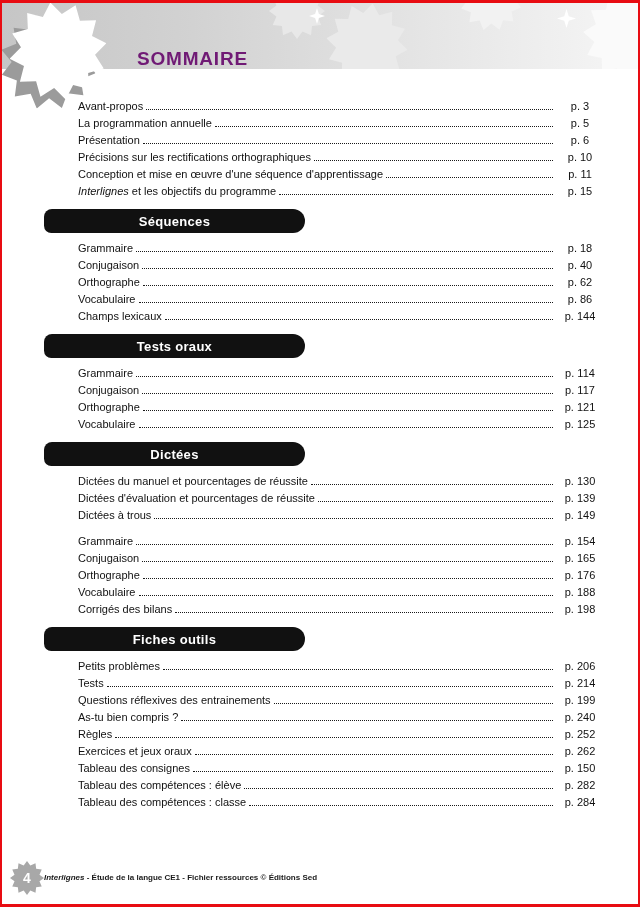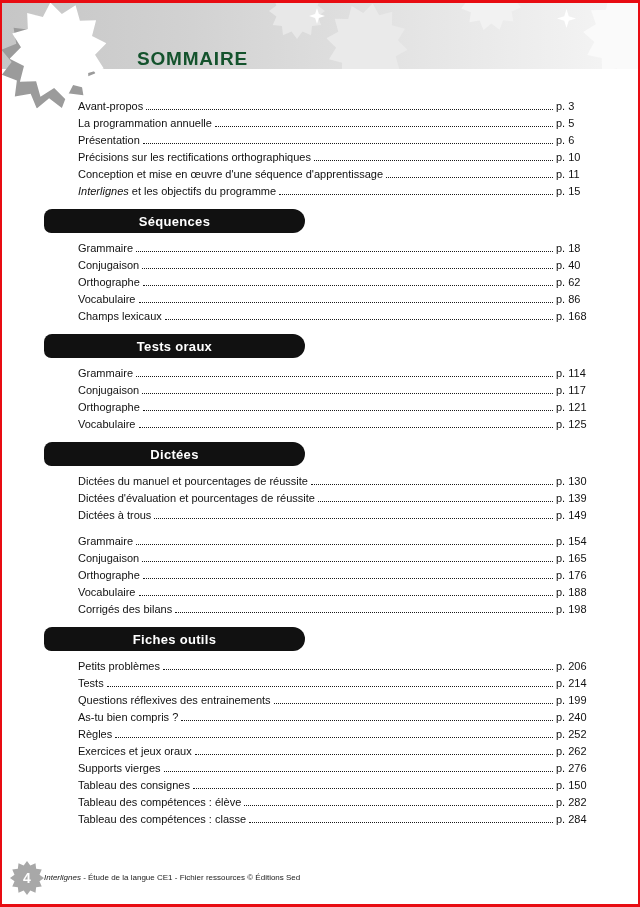--- a/index.html
+++ b/index.html
@@ -38,51 +38,51 @@
   .header-star-shadow{
     position:absolute;left:0px;top:13px;width:97px;height:97px;background:#9b9b9b;
     transform:rotate(14deg);z-index:2;
   }
   .header-star{
     position:absolute;left:9px;top:2px;width:98px;height:98px;background:#ffffff;
     transform:rotate(-9deg);z-index:3;
   }
   .page-title{
     position:absolute;left:137px;top:35px;z-index:4;
-    font-size:19px;font-weight:bold;letter-spacing:0.8px;color:#14532d;
+    font-size:19px;font-weight:bold;letter-spacing:0.8px;color:#701a75;
   }
   
   .toc{position:absolute;left:78px;top:98px;width:526px;z-index:5;}
   .toc-row{
     display:flex;align-items:baseline;height:17px;font-size:11px;line-height:17px;
     white-space:nowrap;
   }
   .toc-row .lbl{flex:0 0 auto;padding-right:3px;text-align:center;}
   .toc-row .lbl em{font-style:italic;}
   .toc-row .leader{
     flex:1 1 auto;border-bottom:1px dotted #1a1a1a;margin:0 3px 3px 0;min-width:10px;
   }
-  .toc-row .pg{flex:0 0 auto;width:48px;text-align:left;}
+  .toc-row .pg{flex:0 0 auto;width:48px;text-align:center;}
   .section{margin-top:9px;}
   .section-banner{
     position:relative;left:-34px;width:261px;height:24px;margin-bottom:7px;
     background:#111111;border-radius:10px 15px 15px 9px;
     display:flex;align-items:center;justify-content:center;text-decoration:underline;
   }
   .section-banner .bt{
     color:#ffffff;font-size:13px;font-weight:bold;letter-spacing:0.3px;
   }
   
   .footer-badge{
     position:absolute;left:10px;top:861px;width:34px;height:34px;background:#a8a8a8;
     display:flex;align-items:center;justify-content:center;z-index:5;
   }
   .footer-badge span{color:#ffffff;font-size:14px;font-weight:bold;}
   .footer-text{
-    position:absolute;left:44px;top:873px;font-size:8px;font-weight:normal;color:#1a1a1a;z-index:5;
+    position:absolute;left:44px;top:873px;font-size:8px;font-weight:bold;color:#1a1a1a;z-index:5;
   }
   .footer-text em{font-style:italic;}
 </style>
 </head>
 <body>
 
 <div class="header-banner">
   <div class="decor burst d1"></div>
   <div class="decor burst d2"></div>
   <div class="decor burst d3"></div>
@@ -158,21 +158,21 @@
 
   <div class="toc-row">
     <span class="lbl">Vocabulaire</span>
     <span class="leader"></span>
     <span class="pg">p. 86</span>
   </div>
 
   <div class="toc-row">
     <span class="lbl">Champs lexicaux</span>
     <span class="leader"></span>
-    <span class="pg">p. 168</span>
+    <span class="pg">p. 144</span>
   </div>
 </div>
   </div>
 
   <div class="section">
     <div class="section-banner">
       <span class="bt">Tests oraux</span>
     </div>
     <div>
   <div class="toc-row">
@@ -294,25 +294,20 @@
     <span class="leader"></span>
     <span class="pg">p. 252</span>
   </div>
 
   <div class="toc-row">
     <span class="lbl">Exercices et jeux oraux</span>
     <span class="leader"></span>
     <span class="pg">p. 262</span>
   </div>
 
-  <div class="toc-row">
-    <span class="lbl">Supports vierges</span>
-    <span class="leader"></span>
-    <span class="pg">p. 276</span>
-  </div>
 
   <div class="toc-row">
     <span class="lbl">Tableau des consignes</span>
     <span class="leader"></span>
     <span class="pg">p. 150</span>
   </div>
 
   <div class="toc-row">
     <span class="lbl">Tableau des compétences : élève</span>
     <span class="leader"></span>

